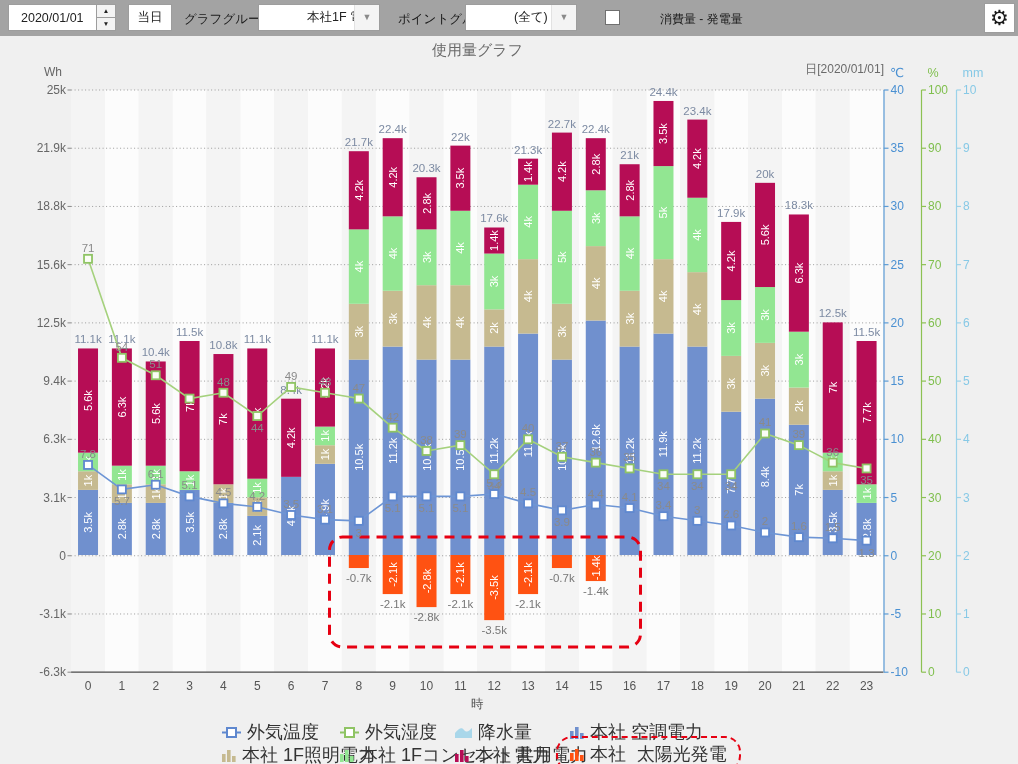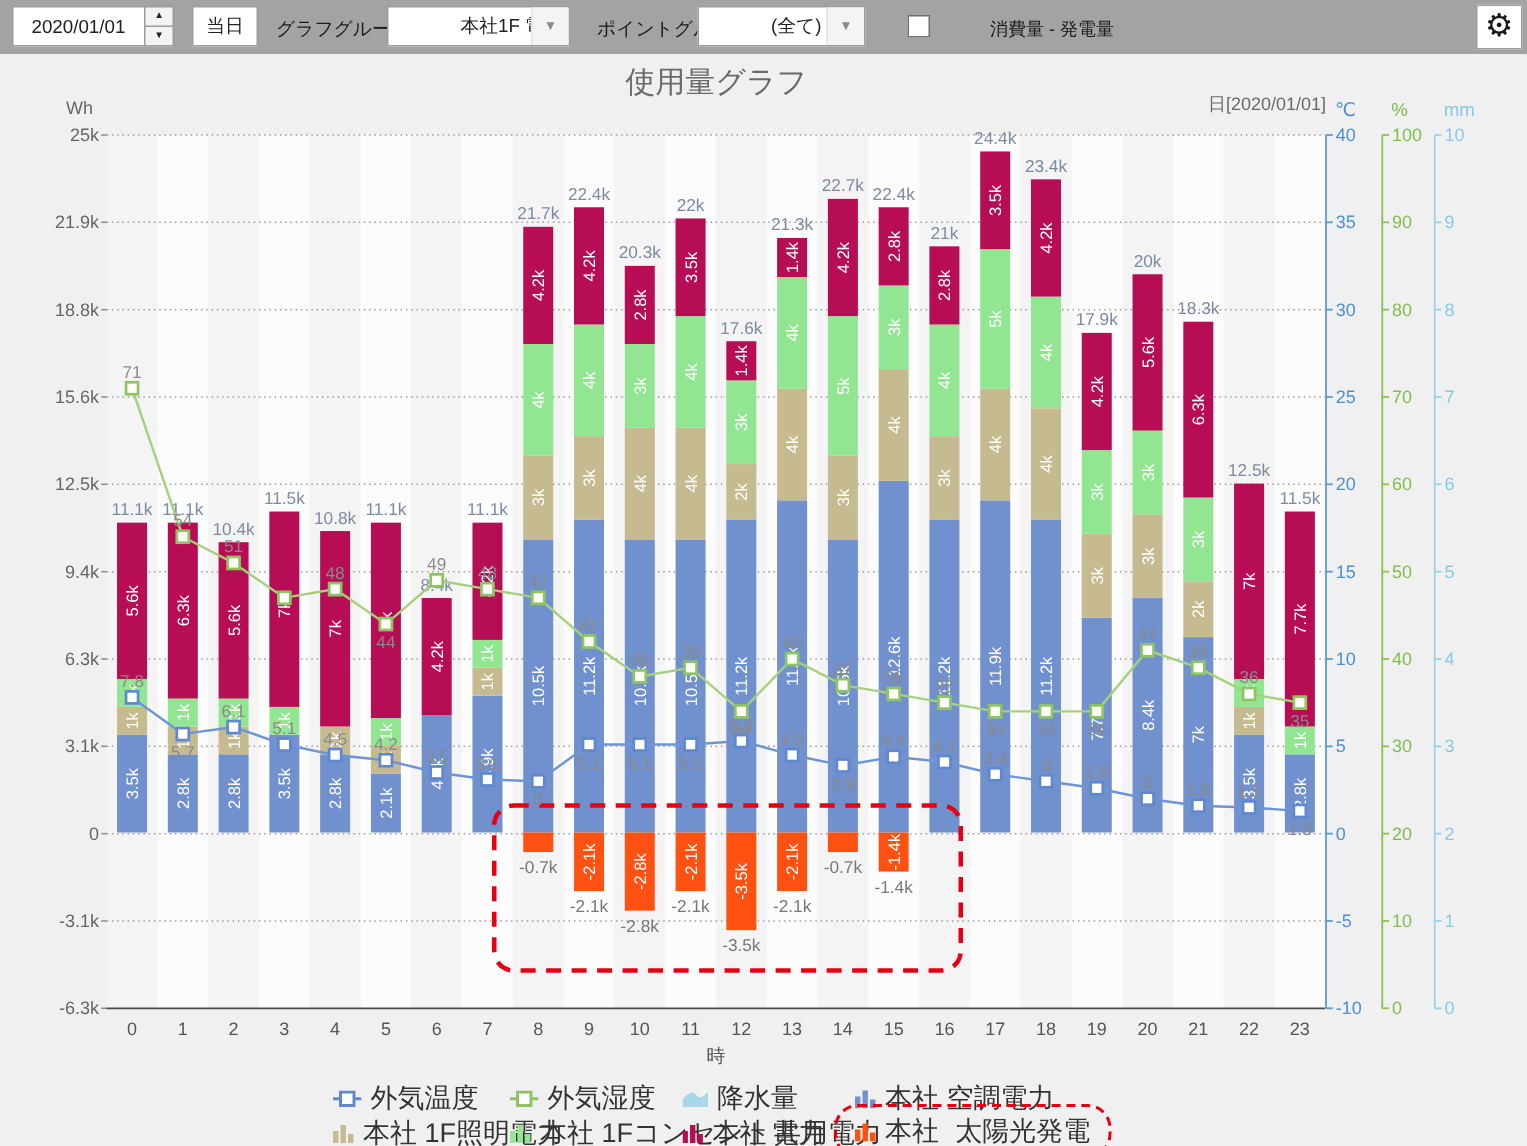--- a/index.html
+++ b/index.html
@@ -20,21 +20,21 @@
   .tlabel{position:absolute;top:11px;font-size:12.5px;color:#1a1a1a;}
   .dd{display:flex;align-items:stretch;cursor:pointer;}
   .dd .val{flex:1;padding-left:1px;line-height:25px;white-space:nowrap;overflow:hidden;margin-left:47px;}
   .dd .arrow{width:24px;text-align:center;color:#8a8a8a;font-size:9px;line-height:25px;
              border-left:1px solid #e2e2e2;background:#f4f4f4;}
   .checkbox{left:605px;top:10px;width:15px;height:15px;background:#fff;border:1px solid #6f6f6f;cursor:pointer;}
   .cb-label{position:absolute;left:629px;top:11px;font-size:12px;color:#1a1a1a;margin-left:31px;}
   .gear-btn{left:984px;top:3px;width:31px;height:30px;font-size:21px;line-height:28px;
             text-align:center;color:#1a1a1a;cursor:pointer;padding:0;}
   .chart-title{position:absolute;left:71px;width:813px;top:41px;text-align:center;
-               font-size:20px;color:#6a6a6a;}
+               font-size:15px;color:#6a6a6a;}
   .chart-subtitle{position:absolute;left:71px;width:813px;top:61px;text-align:right;
                   font-size:12px;color:#6a6a6a;}
   #chart-svg{position:absolute;left:0;top:0;}
   #chart-svg text{font-family:"Liberation Sans","DejaVu Sans",sans-serif;}
   .legend-item{position:absolute;display:flex;align-items:center;gap:6px;font-size:18px;
                color:#333;white-space:nowrap;}
   .legend-item.hl{border:2.5px dashed #e60012;border-radius:16px;padding:4px 12px;
                   transform:translate(-14px,-7px);}
   .legend-item svg{flex:0 0 auto;}
 </style>

